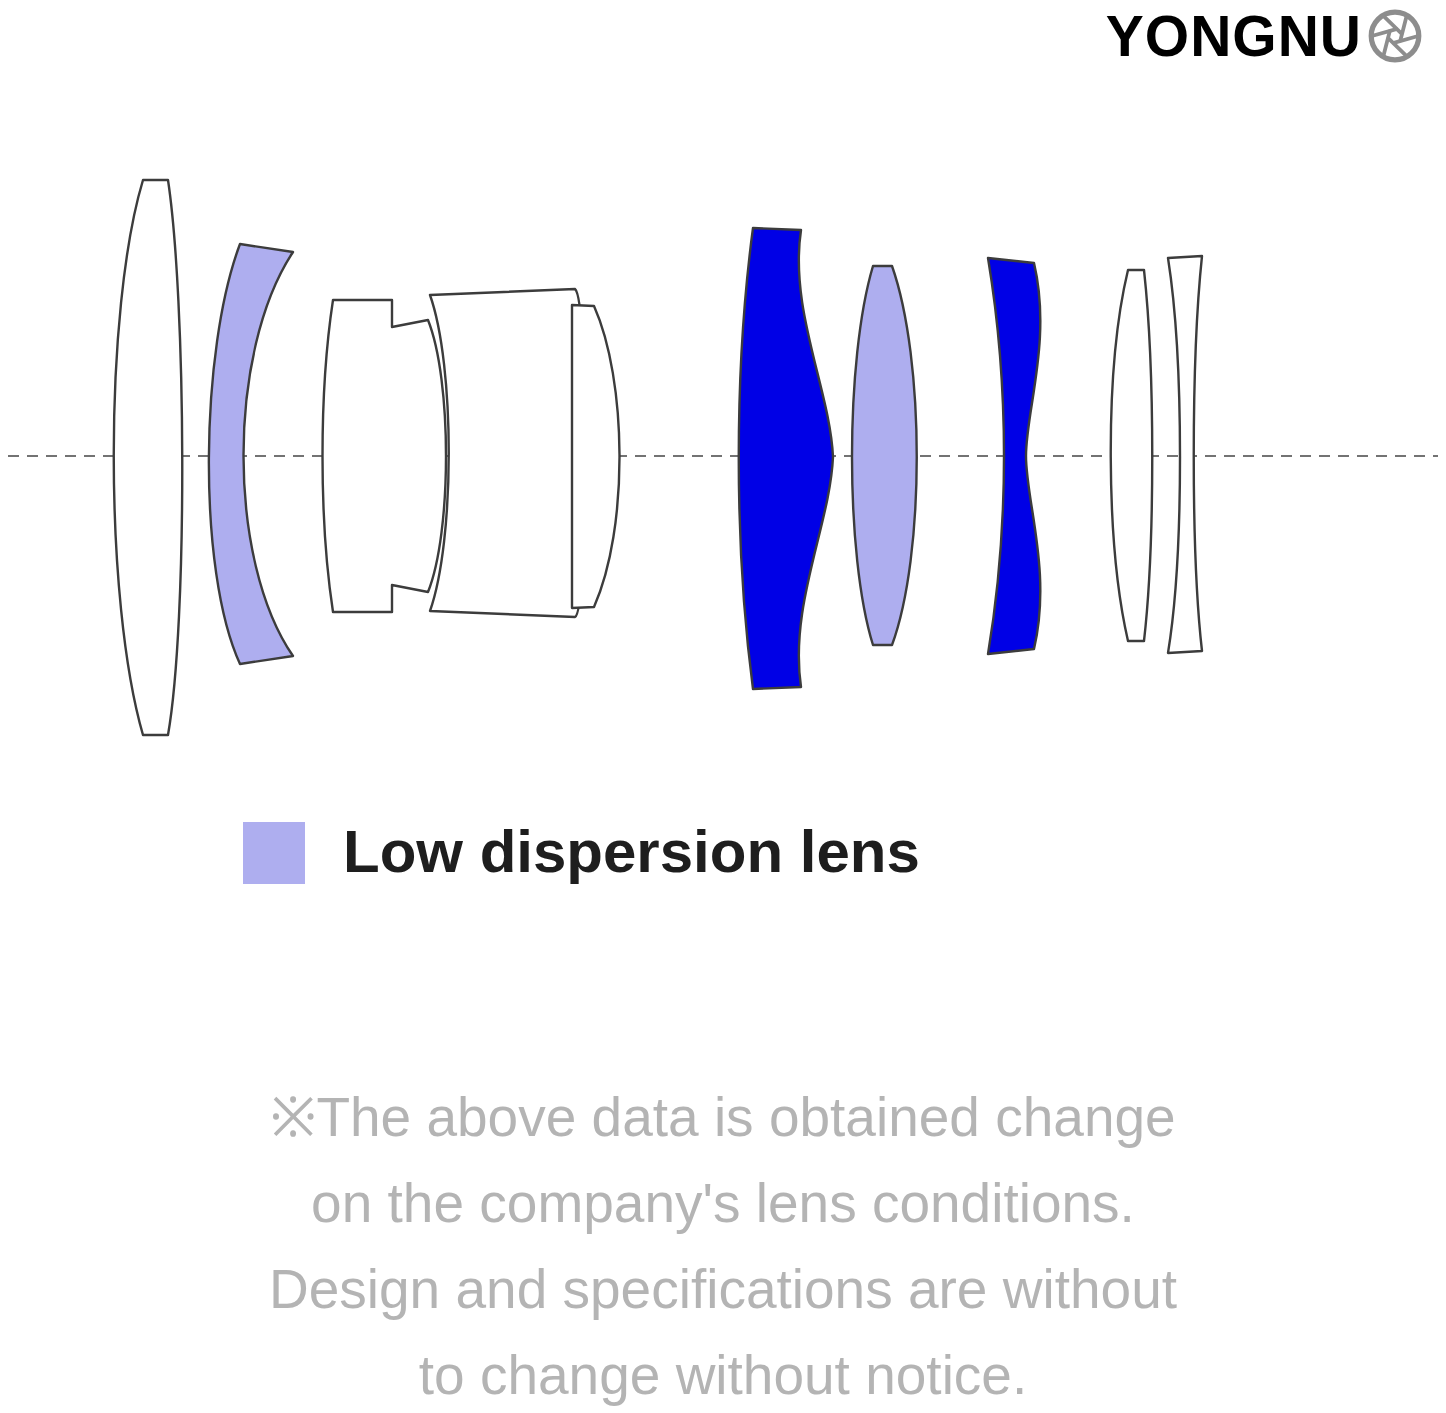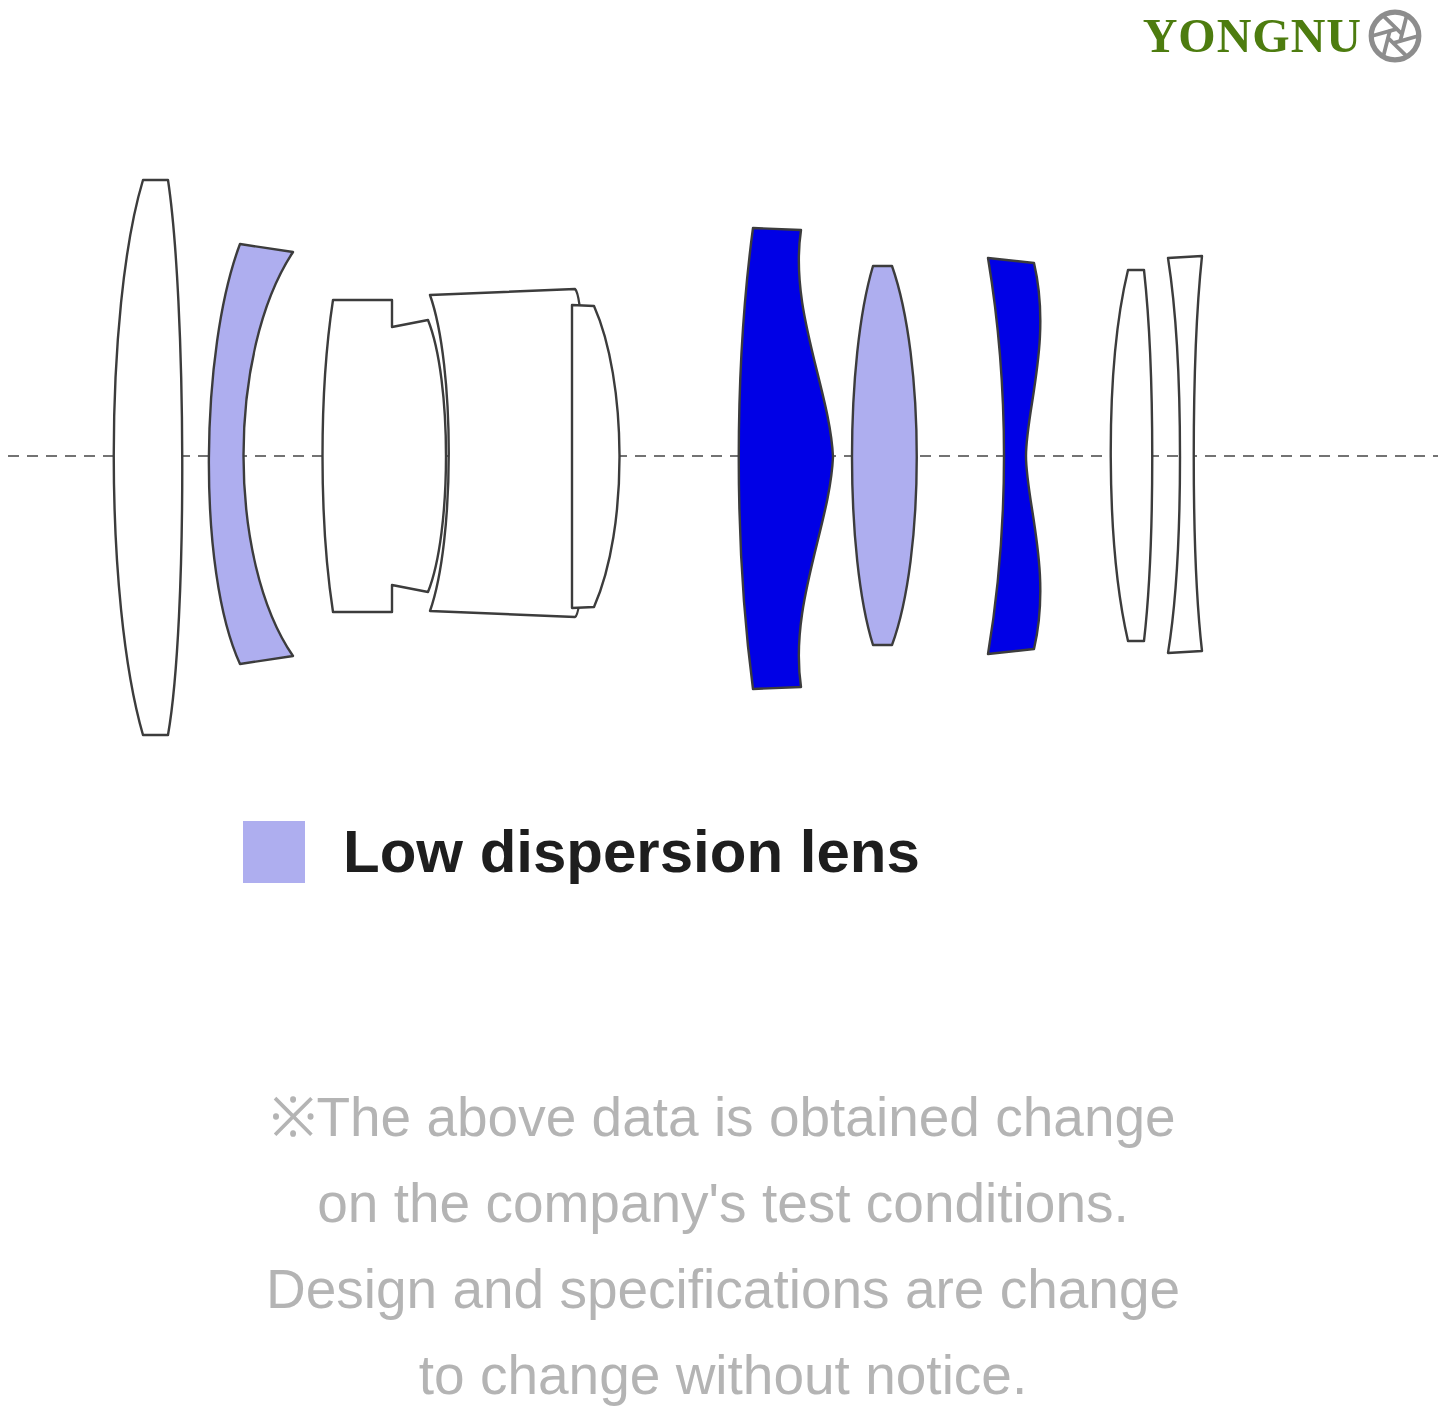--- a/index.html
+++ b/index.html
@@ -15,26 +15,25 @@
   
   .logo{
     position:absolute;
     top:4px;
     right:22px;
     display:flex;
     align-items:center;
     gap:4px;
   }
   .logo-text{
-    font-size:48px;
+    font-size:57px;
     font-weight:bold;
     letter-spacing:1px;
-    color:#4d7c0f;
+    color:#000000;
     line-height:64px;
-    font-family:Liberation Serif, serif;
   }
   .logo-icon{width:58px;height:58px;display:block;}
 
   
   .diagram{
     position:absolute;
     top:150px;
     left:0;
     width:1446px;
     height:620px;
@@ -42,21 +41,21 @@
   .lens-outline{stroke:#3c3c3c;stroke-width:2.4;stroke-linejoin:round;}
 
   
   .legend{
     position:absolute;
     left:243px;
     top:820px;
   }
   .legend-row{
     display:flex;
-    align-items:center;
+    align-items:flex-end;
     gap:38px;
     margin-bottom:56px;
   }
   .legend-swatch{
     width:62px;
     height:62px;
     flex:0 0 62px;
   }
   .legend-label{
     font-size:60px;
@@ -126,18 +125,18 @@
 
   <div class="legend">
     <div class="legend-row">
       <div class="legend-swatch" style="background: rgb(174, 174, 239);"></div>
       <div class="legend-label">Low dispersion lens</div>
     </div>
   </div>
 
   <div class="disclaimer">
     <div>※The above data is obtained change</div>
-    <div>on the company's test conditions.</div>
-    <div>Design and specifications are change</div>
+    <div>on the company's lens conditions.</div>
+    <div>Design and specifications are without</div>
     <div>to change without notice.</div>
   </div>
 
 </div>
 
 </body></html>

